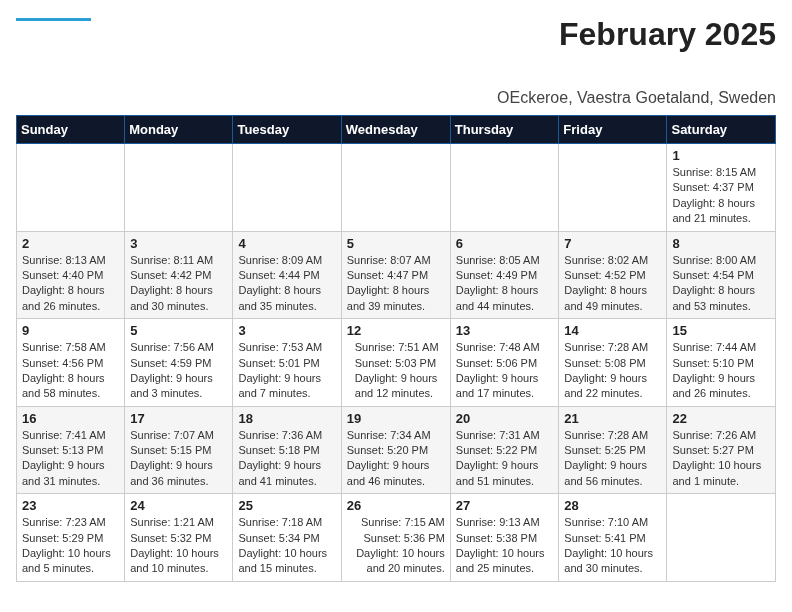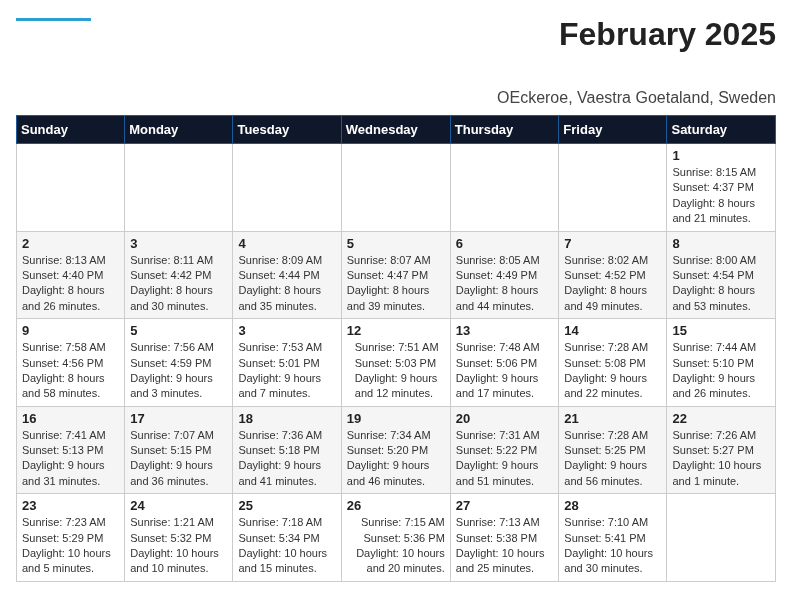--- a/index.html
+++ b/index.html
@@ -281,21 +281,21 @@
 Daylight: 10 hours and 15 minutes.</div>
         </td>
         <td>
           <span class="cell-date">26</span>
           <div class="cell-info" style="white-space: pre-line; text-align: right;">Sunrise: 7:15 AM
 Sunset: 5:36 PM
 Daylight: 10 hours and 20 minutes.</div>
         </td>
         <td>
           <span class="cell-date">27</span>
-          <div class="cell-info" style="white-space: pre-line;">Sunrise: 7:13 AM
+          <div class="cell-info" style="white-space: pre-line;">Sunrise: 9:13 AM
 Sunset: 5:38 PM
 Daylight: 10 hours and 25 minutes.</div>
         </td>
         <td>
           <span class="cell-date">28</span>
           <div class="cell-info" style="white-space: pre-line;">Sunrise: 7:10 AM
 Sunset: 5:41 PM
 Daylight: 10 hours and 30 minutes.</div>
         </td>
         <td class="empty-cell"></td>

